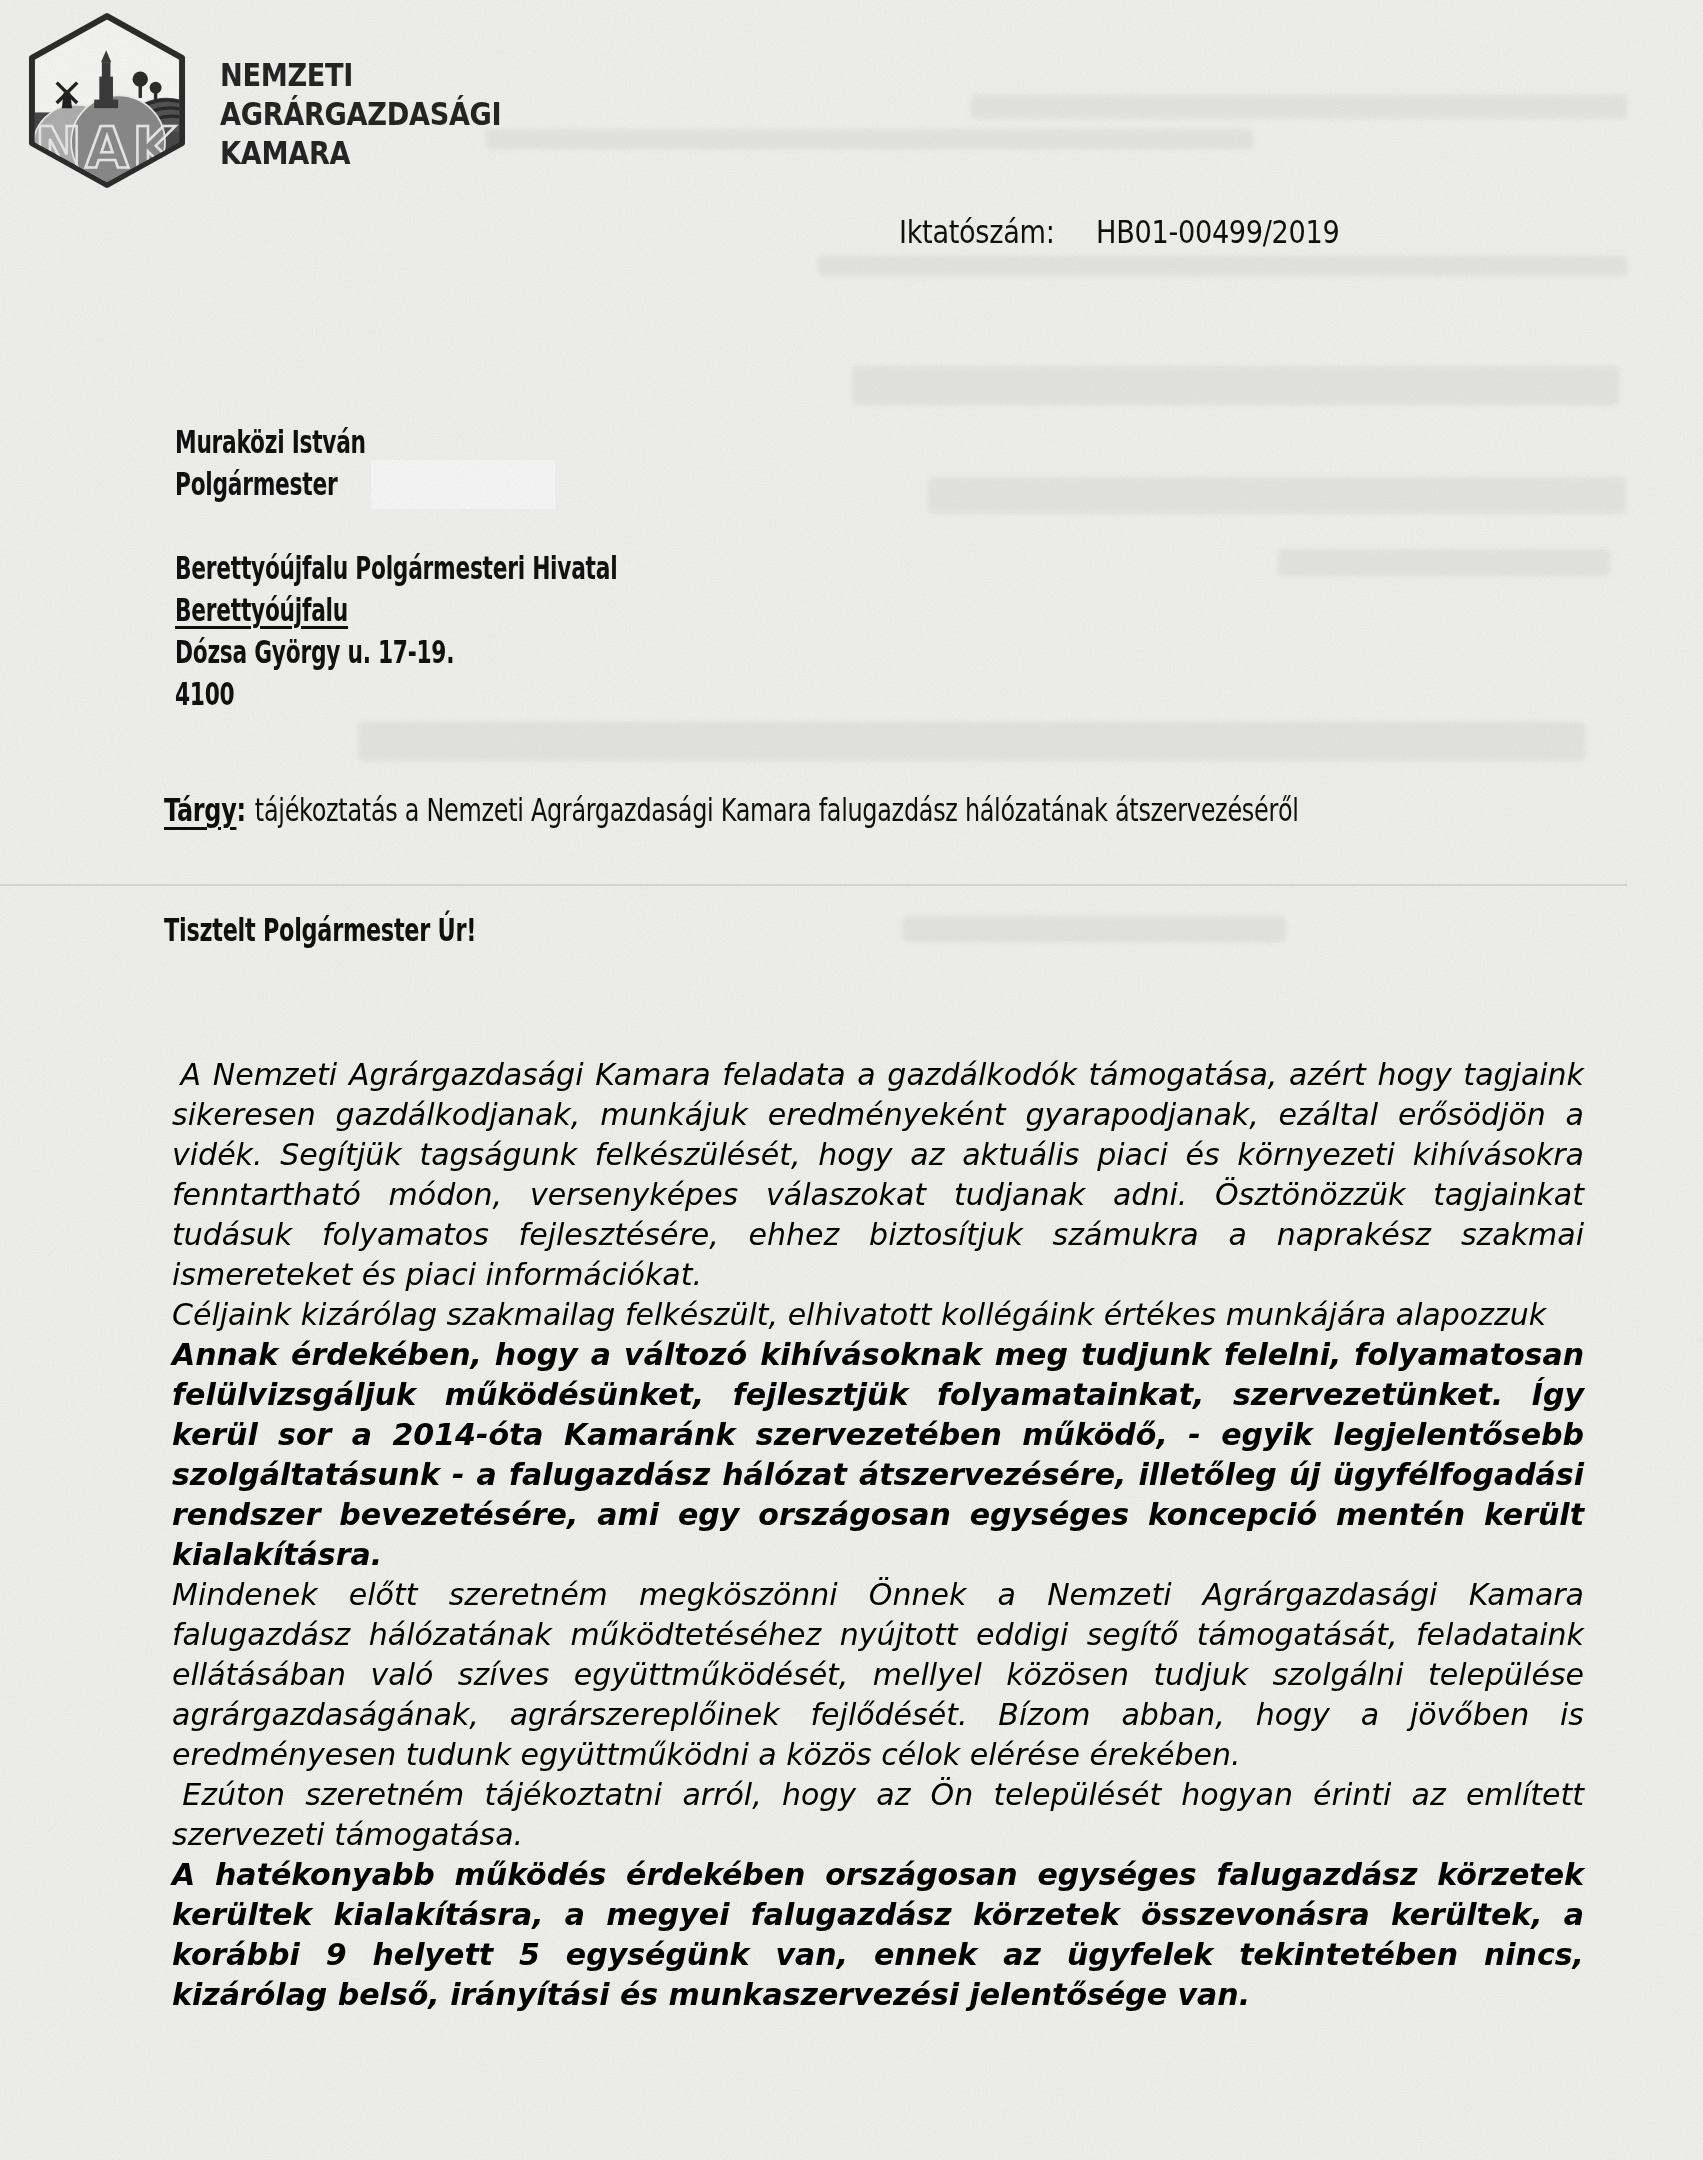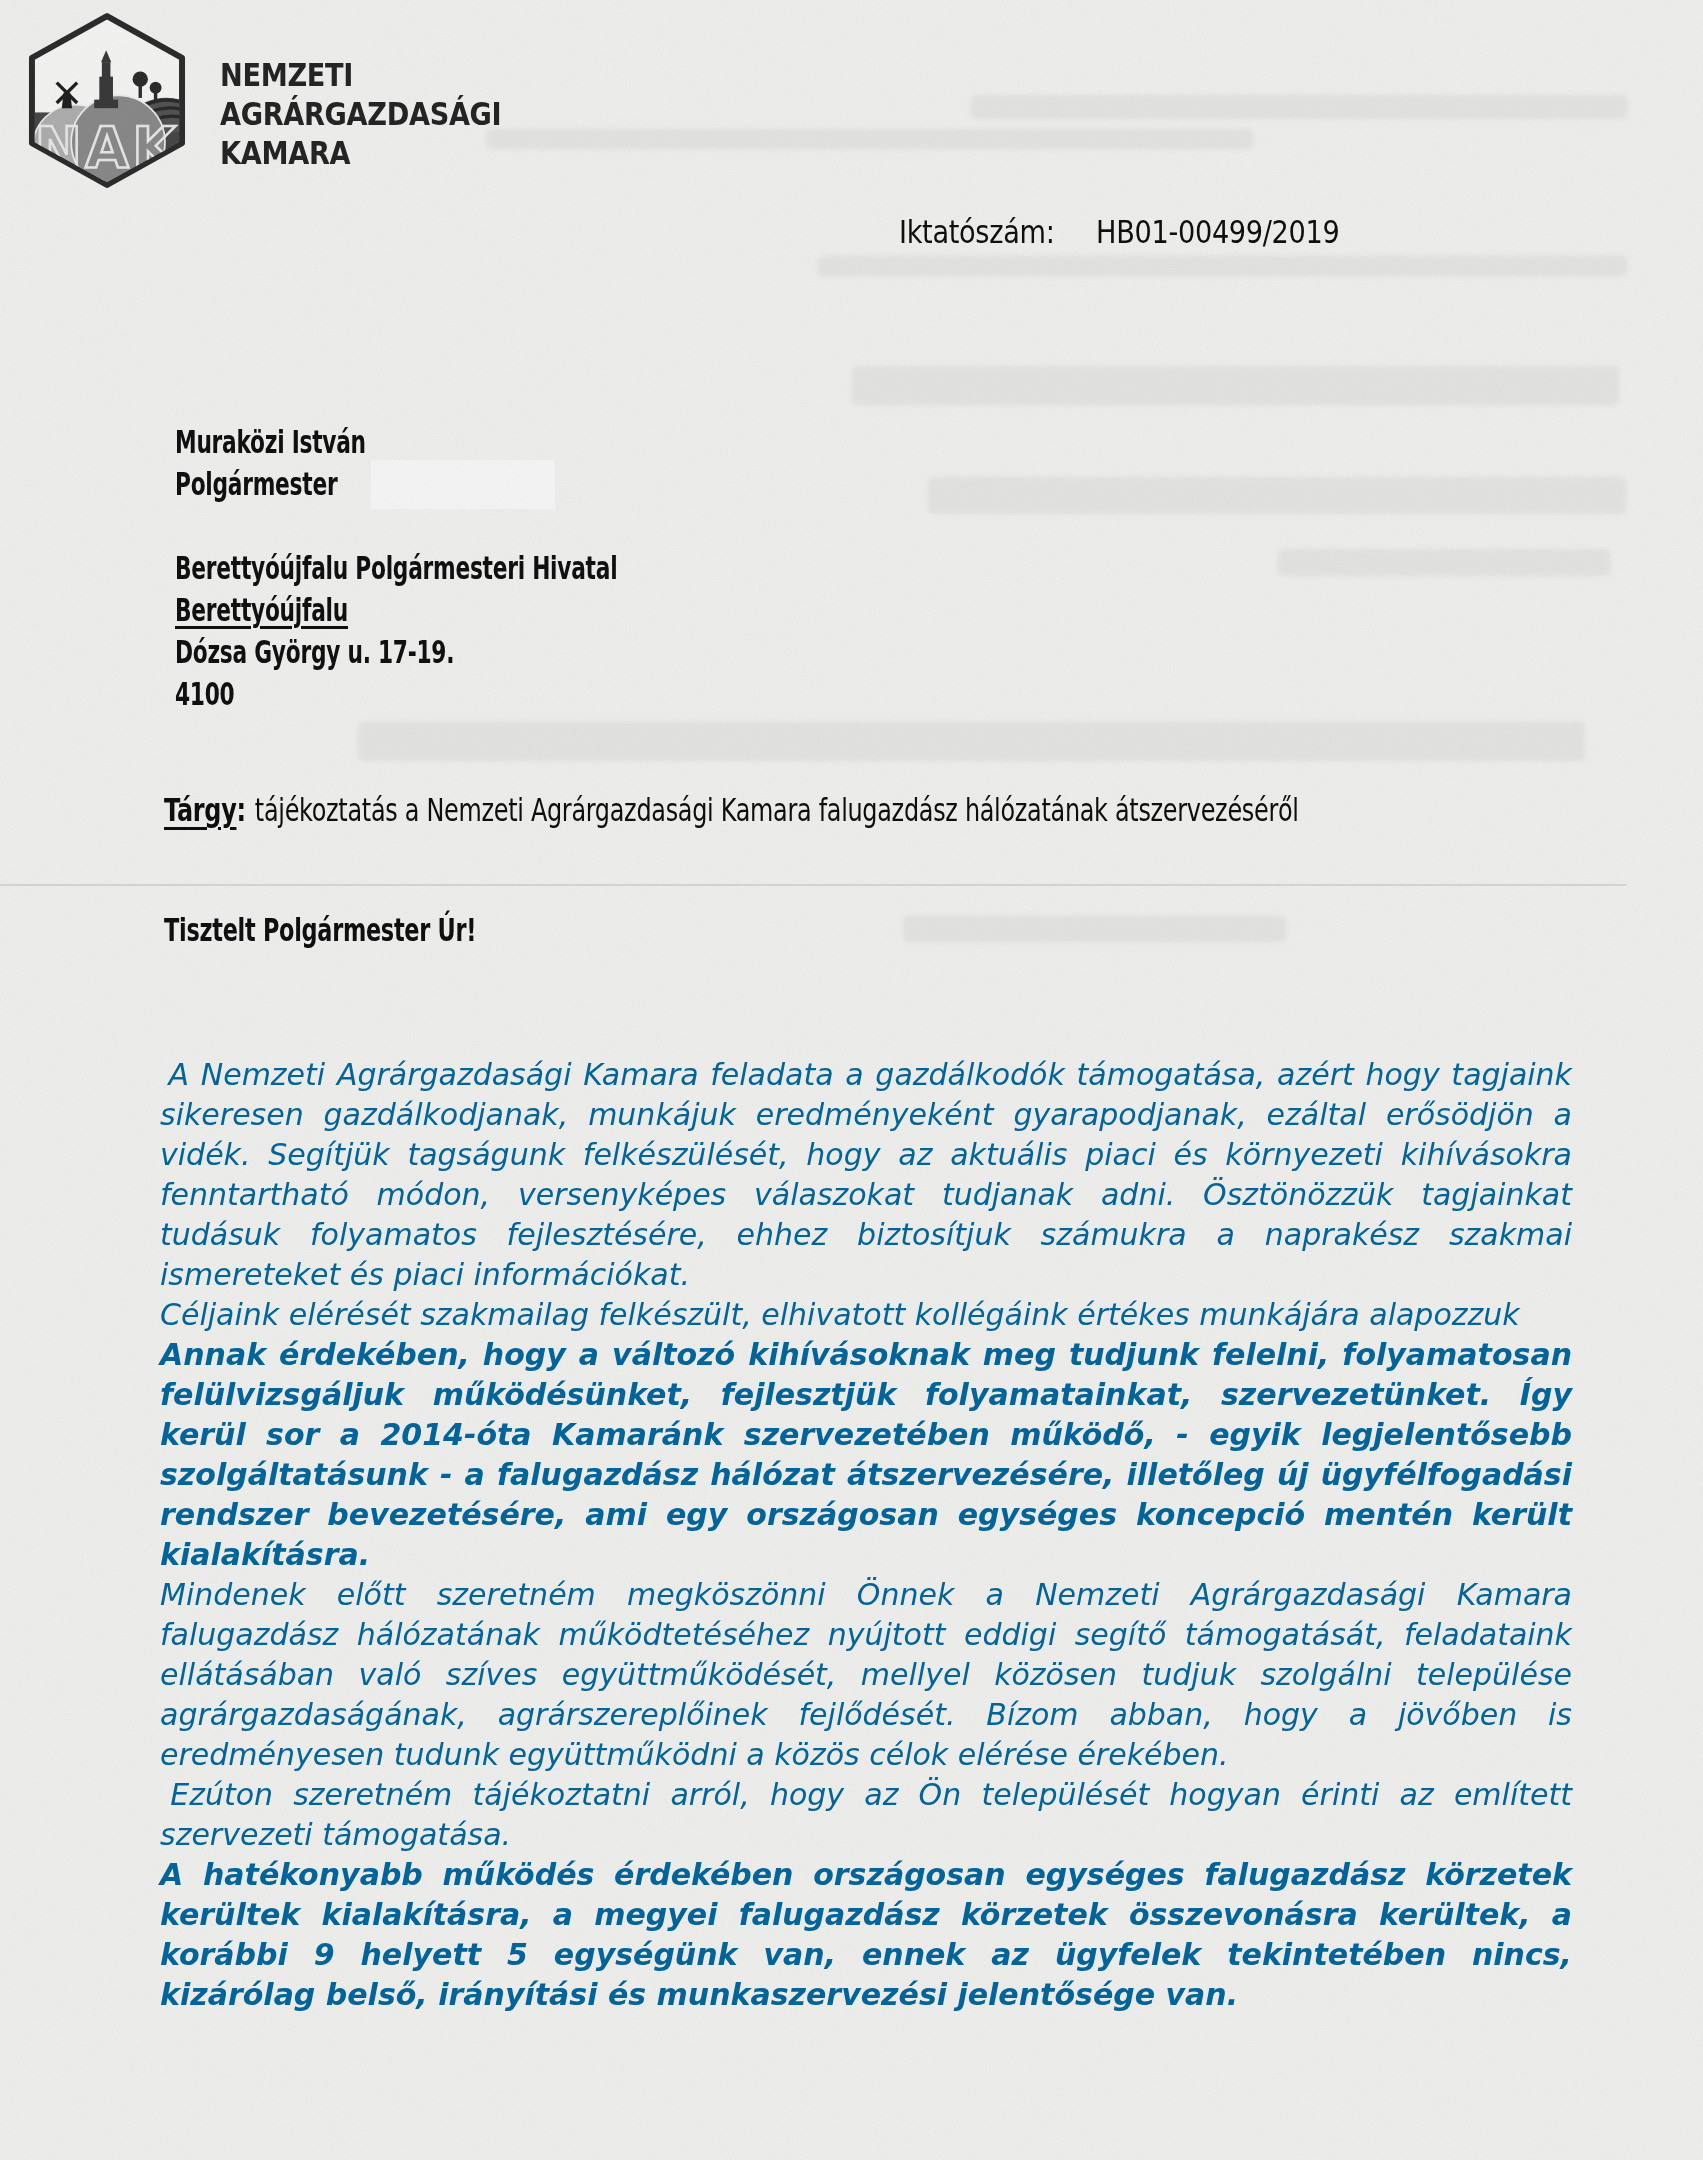--- a/index.html
+++ b/index.html
@@ -55,24 +55,24 @@
   .subject .lbl { font-weight:700; text-decoration:underline; text-decoration-thickness:3.4px; text-underline-offset:6px; }
   .subject .sep { font-weight:700; margin-right:12px; }
   .salutation {
     position:absolute; left:164px; top:911px;
     font-weight:700; font-size:32px; color:#101010; letter-spacing:-0.4px;
     transform:scaleX(0.70); transform-origin:left top;
     white-space:nowrap;
   }
   
   .body-text {
-    position:absolute; left:160px; top:1055px;
+    position:absolute; left:172px; top:1055px;
     width:1412px;
     font-style:italic; font-size:30px; line-height:40px;
-    color:#0369a1; text-align:justify;
+    color:#000000; text-align:justify;
   }
   .body-text p { margin:0; }
   .p1 { text-indent:8.5px; }
   .p2 { margin-top:0; }
   .p3 { margin-top:46px;font-weight:bold; }
   .p4 { margin-top:44px; }
   .p5 { margin-top:41px; text-indent:10.2px; }
   .p6 { margin-top:43px;font-weight:bold; }
   
   .scan-line {
@@ -158,21 +158,21 @@
   <div class="subject">
     <span class="lbl">Tárgy</span><span class="sep">:</span><span>tájékoztatás a Nemzeti Agrárgazdasági Kamara falugazdász hálózatának átszervezéséről</span>
   </div>
 
   <div class="scan-line"></div>
 
   <div class="salutation">Tisztelt Polgármester Úr!</div>
 
   <div class="body-text">
     <p class="p1">A Nemzeti Agrárgazdasági Kamara feladata a gazdálkodók támogatása, azért hogy tagjaink sikeresen gazdálkodjanak, munkájuk eredményeként gyarapodjanak, ezáltal erősödjön a vidék. Segítjük tagságunk felkészülését, hogy az aktuális piaci és környezeti kihívásokra fenntartható módon, versenyképes válaszokat tudjanak adni. Ösztönözzük tagjainkat tudásuk folyamatos fejlesztésére, ehhez biztosítjuk számukra a naprakész szakmai ismereteket és piaci információkat.</p>
-    <p class="p2">Céljaink elérését szakmailag felkészült, elhivatott kollégáink értékes munkájára alapozzuk</p>
+    <p class="p2">Céljaink kizárólag szakmailag felkészült, elhivatott kollégáink értékes munkájára alapozzuk</p>
     <p class="p3">Annak érdekében, hogy a változó kihívásoknak meg tudjunk felelni, folyamatosan felülvizsgáljuk működésünket, fejlesztjük folyamatainkat, szervezetünket. Így kerül sor a 2014-óta Kamaránk szervezetében működő, - egyik legjelentősebb szolgáltatásunk - a falugazdász hálózat átszervezésére, illetőleg új ügyfélfogadási rendszer bevezetésére, ami egy országosan egységes koncepció mentén került kialakításra.</p>
     <p class="p4">Mindenek előtt szeretném megköszönni Önnek a Nemzeti Agrárgazdasági Kamara falugazdász hálózatának működtetéséhez nyújtott eddigi segítő támogatását, feladataink ellátásában való szíves együttműködését, mellyel közösen tudjuk szolgálni települése agrárgazdaságának, agrárszereplőinek fejlődését. Bízom abban, hogy a jövőben is eredményesen tudunk együttműködni a közös célok elérése érekében.</p>
     <p class="p5">Ezúton szeretném tájékoztatni arról, hogy az Ön települését hogyan érinti az említett szervezeti támogatása.</p>
     <p class="p6">A hatékonyabb működés érdekében országosan egységes falugazdász körzetek kerültek kialakításra, a megyei falugazdász körzetek összevonásra kerültek, a korábbi 9 helyett 5 egységünk van, ennek az ügyfelek tekintetében nincs, kizárólag belső, irányítási és munkaszervezési jelentősége van.</p>
   </div>
 
   <div class="smudge" style="left:971px; top:95px; width:656px; height:24px;"></div>
   <div class="smudge" style="left:486px; top:129px; width:767px; height:20.4px;"></div>
   <div class="smudge" style="left:818px; top:256px; width:809px; height:20.4px;"></div>
   <div class="smudge" style="left:852px; top:366px; width:767px; height:39px;"></div>

